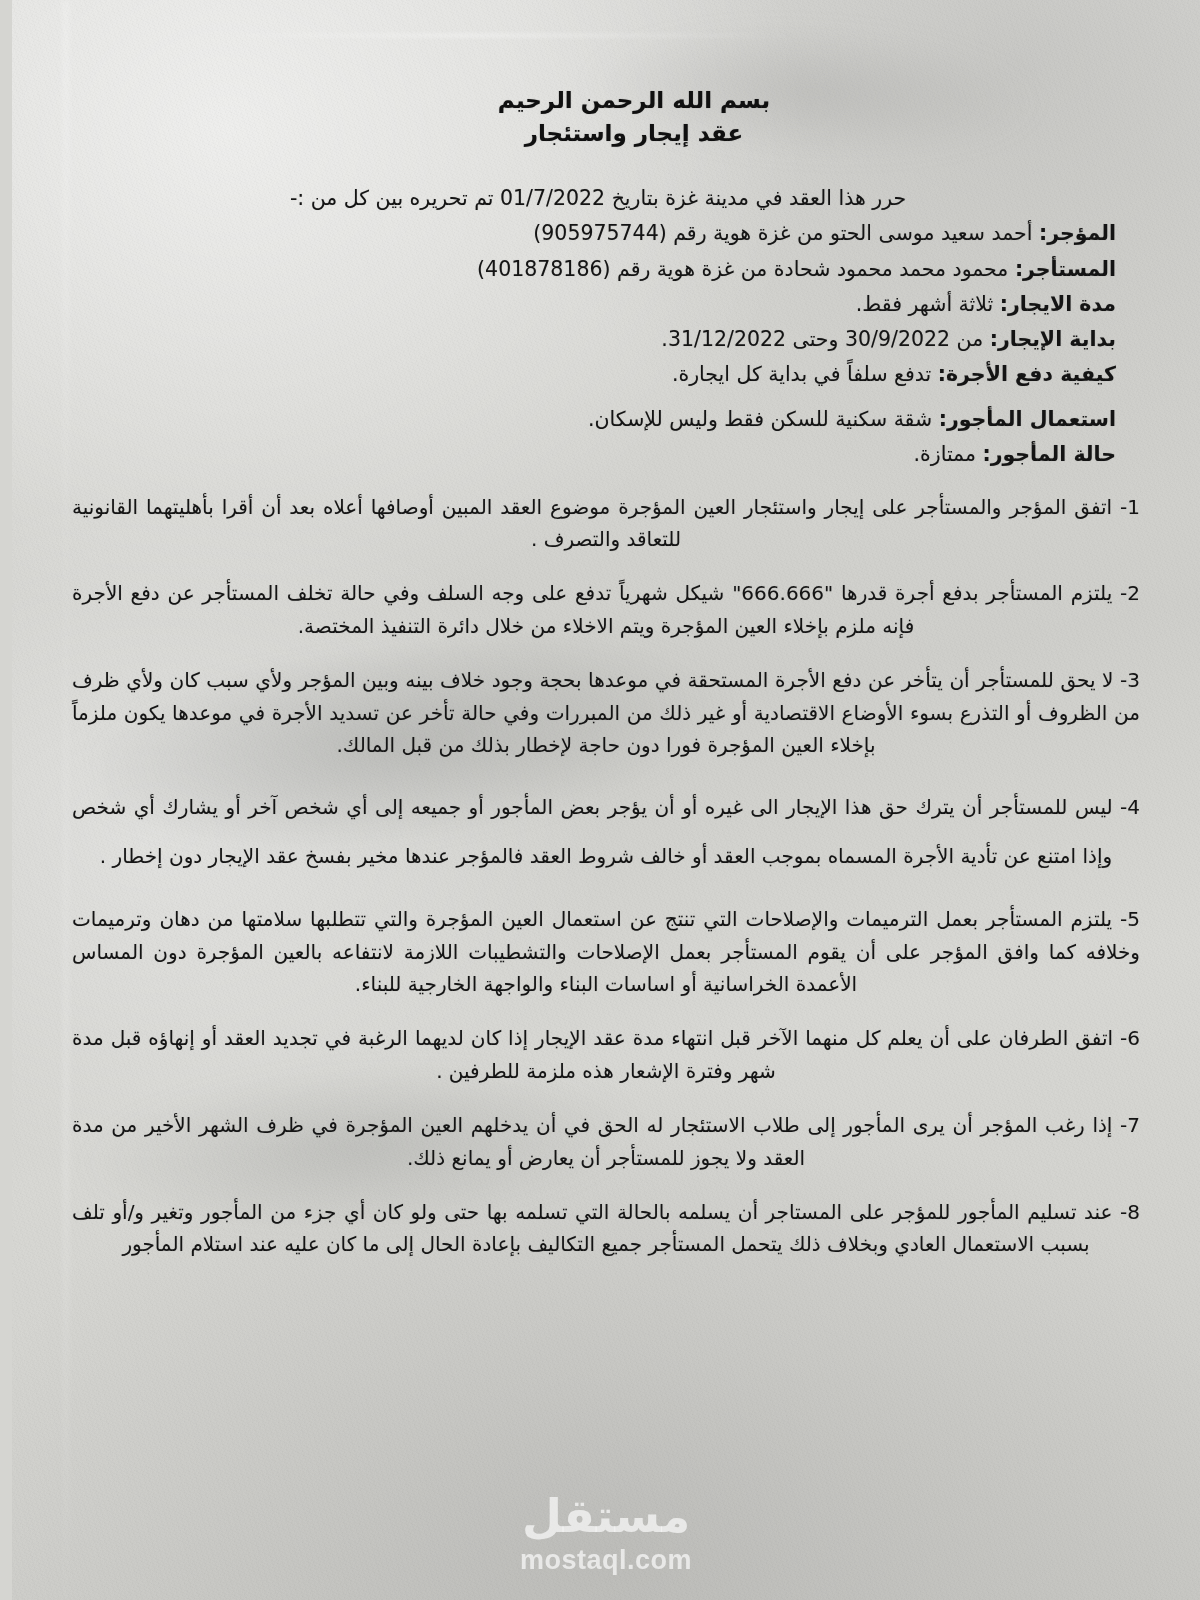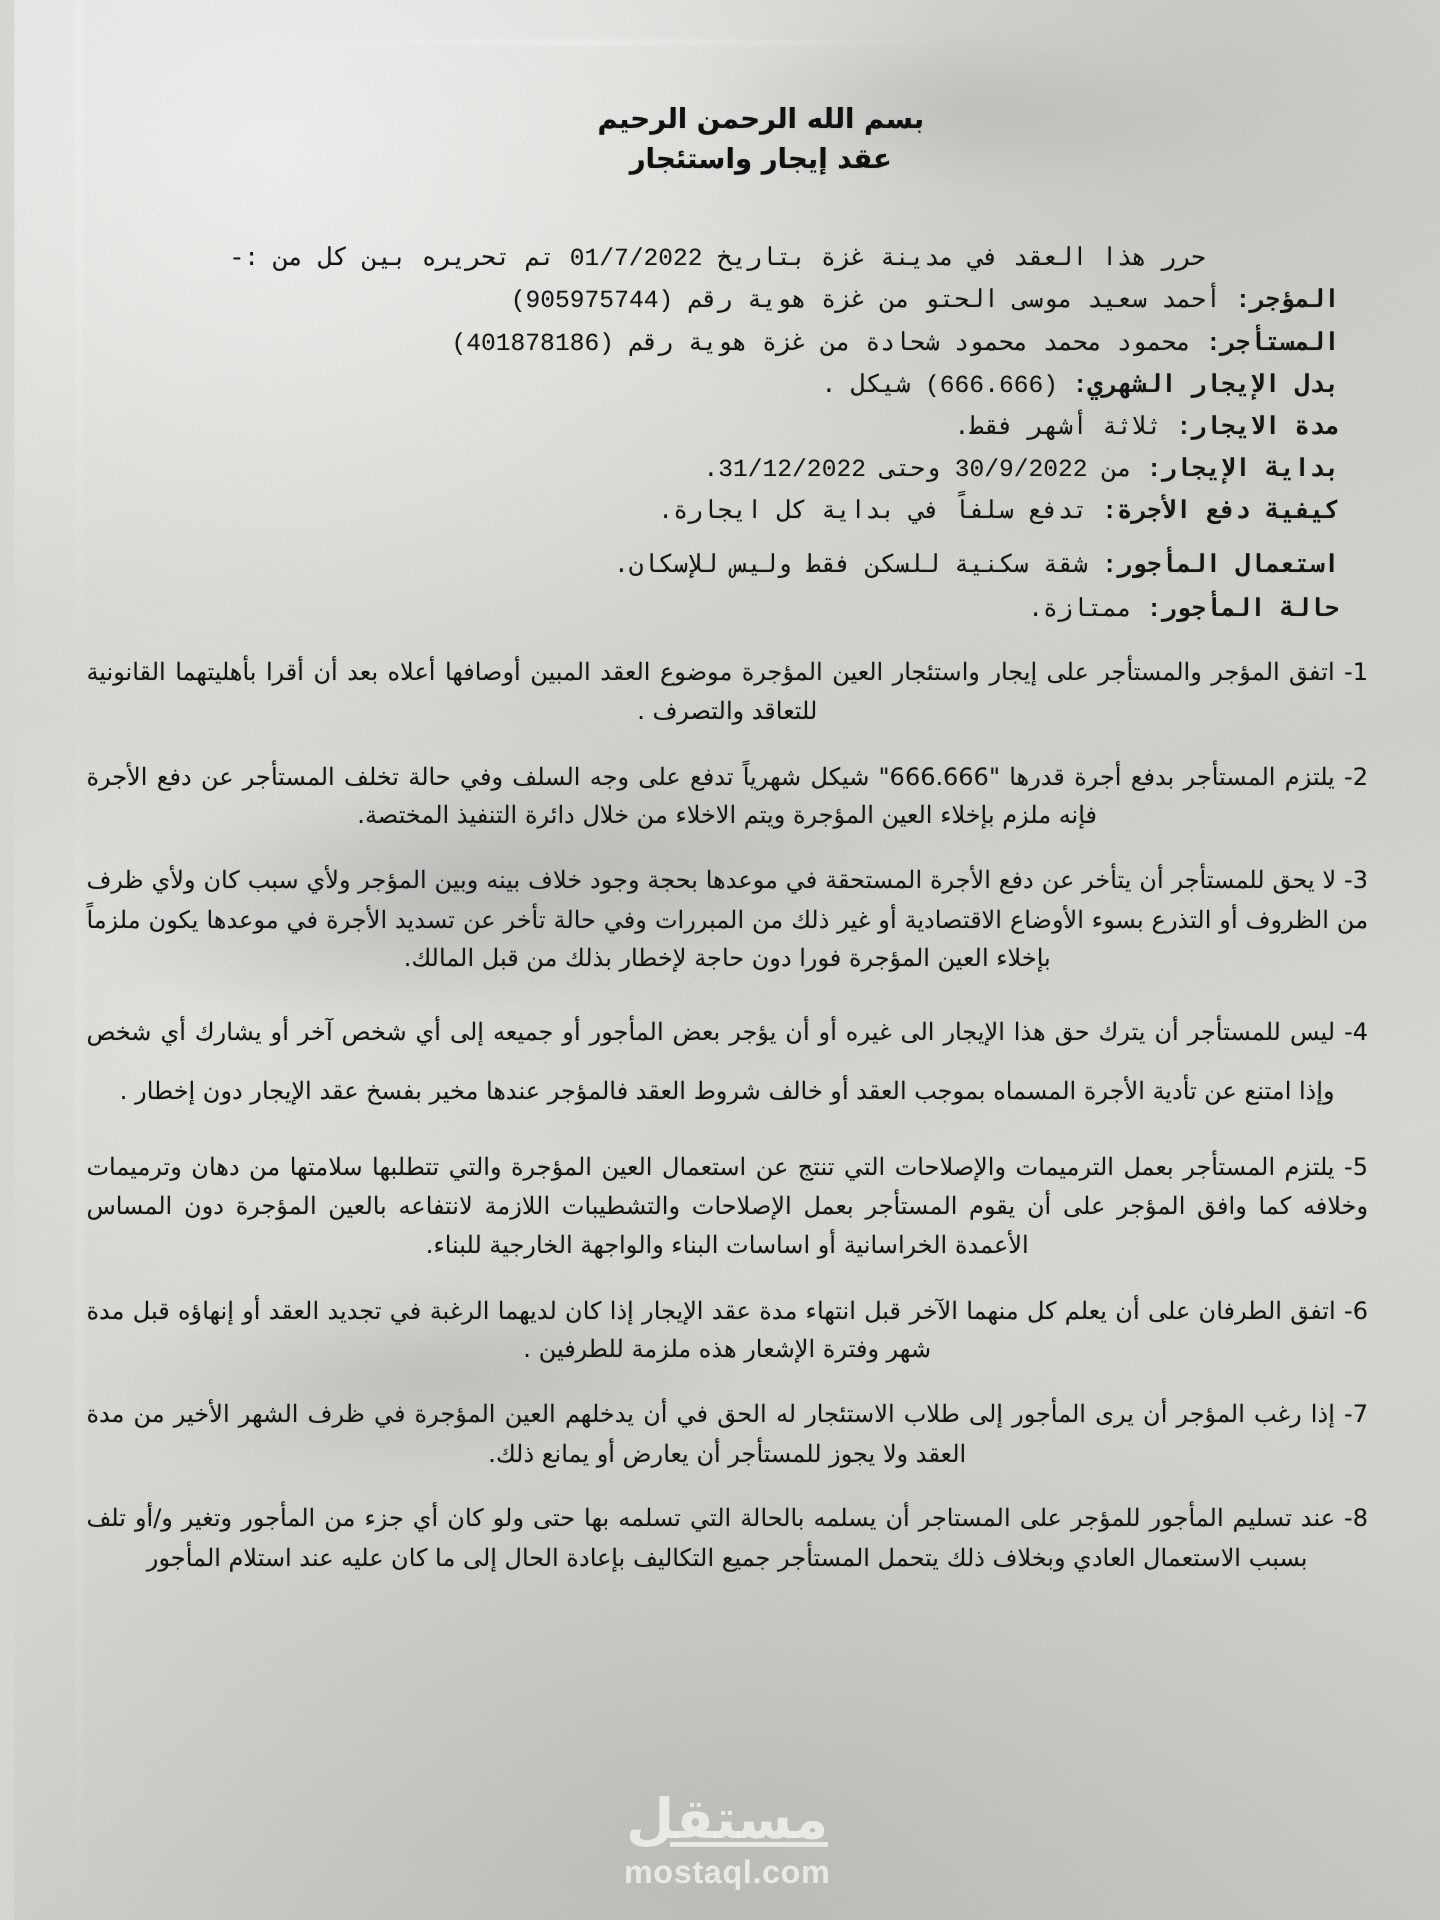--- a/index.html
+++ b/index.html
@@ -106,27 +106,26 @@
     font-weight: bold;
     font-size: 23px;
     line-height: 1.42;
     letter-spacing: 0px;
     color: #101010;
     text-shadow: 0 0 1px rgba(20,20,20,0.35);
   }
 
   
   .header-block {
-    margin-top: 52px;
+    margin-top: 34px;
     font-size: 20.5px;
     line-height: 1.52;
     text-align: right;
     padding-left: 4px;
     padding-right: 40px;
-    font-family: Liberation Mono, monospace;
   }
   .hdr-row {
     margin-bottom: 4px;
     text-shadow: 0 0 1px rgba(20,20,20,0.22);
   }
   .hdr-row.intro { text-align: center; transform: translateX(10px); }
   .hdr-row .lbl {
     font-weight: bold;
   }
   .hdr-row .val { font-weight: normal; }
@@ -166,21 +165,20 @@
     pointer-events: none;
     opacity: 0.92;
   }
   .wm-logo {
     font-size: 46px;
     font-weight: bold;
     color: rgba(255,255,255,0.72);
     letter-spacing: 1px;
     line-height: 1;
     direction: rtl;
-    text-decoration: underline;
   }
   .wm-url {
     margin-top: 6px;
     font-size: 27px;
     font-weight: bold;
     color: rgba(255,255,255,0.72);
     letter-spacing: 0.5px;
     direction: ltr;
     font-family: "Liberation Sans", sans-serif;
   }
@@ -212,24 +210,20 @@
         <span class="lbl">المؤجر:</span>
         <span class="val">أحمد سعيد موسى الحتو من غزة هوية رقم (905975744)</span>
       </div>
 
       <div class="hdr-row">
         <span class="lbl">المستأجر:</span>
         <span class="val">محمود محمد محمود شحادة من غزة هوية رقم (401878186)</span>
       </div>
 
 
-      <div class="hdr-row">
-        <span class="lbl">بدل الإيجار الشهري:</span>
-        <span class="val">(666.666) شيكل .</span>
-      </div>
 
       <div class="hdr-row">
         <span class="lbl">مدة الايجار:</span>
         <span class="val">ثلاثة أشهر فقط.</span>
       </div>
 
       <div class="hdr-row">
         <span class="lbl">بداية الإيجار:</span>
         <span class="val">من 30/9/2022 وحتى 31/12/2022.</span>
       </div>

